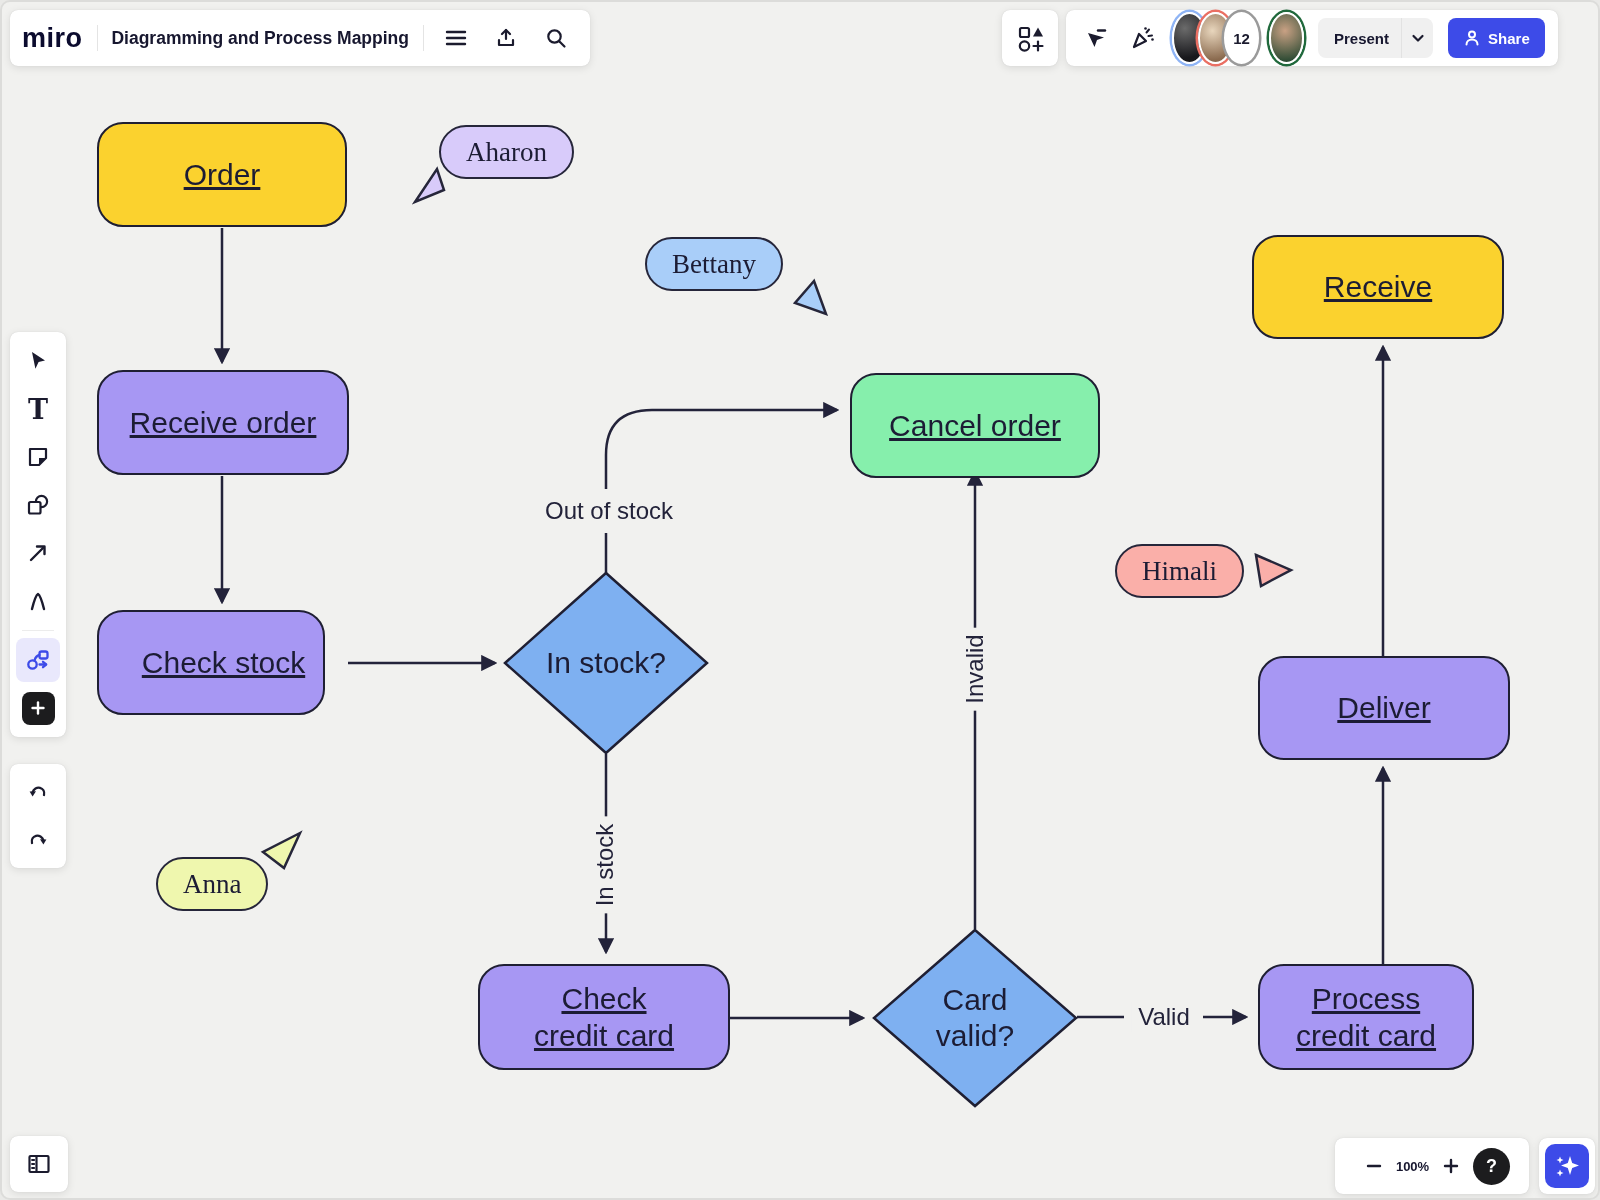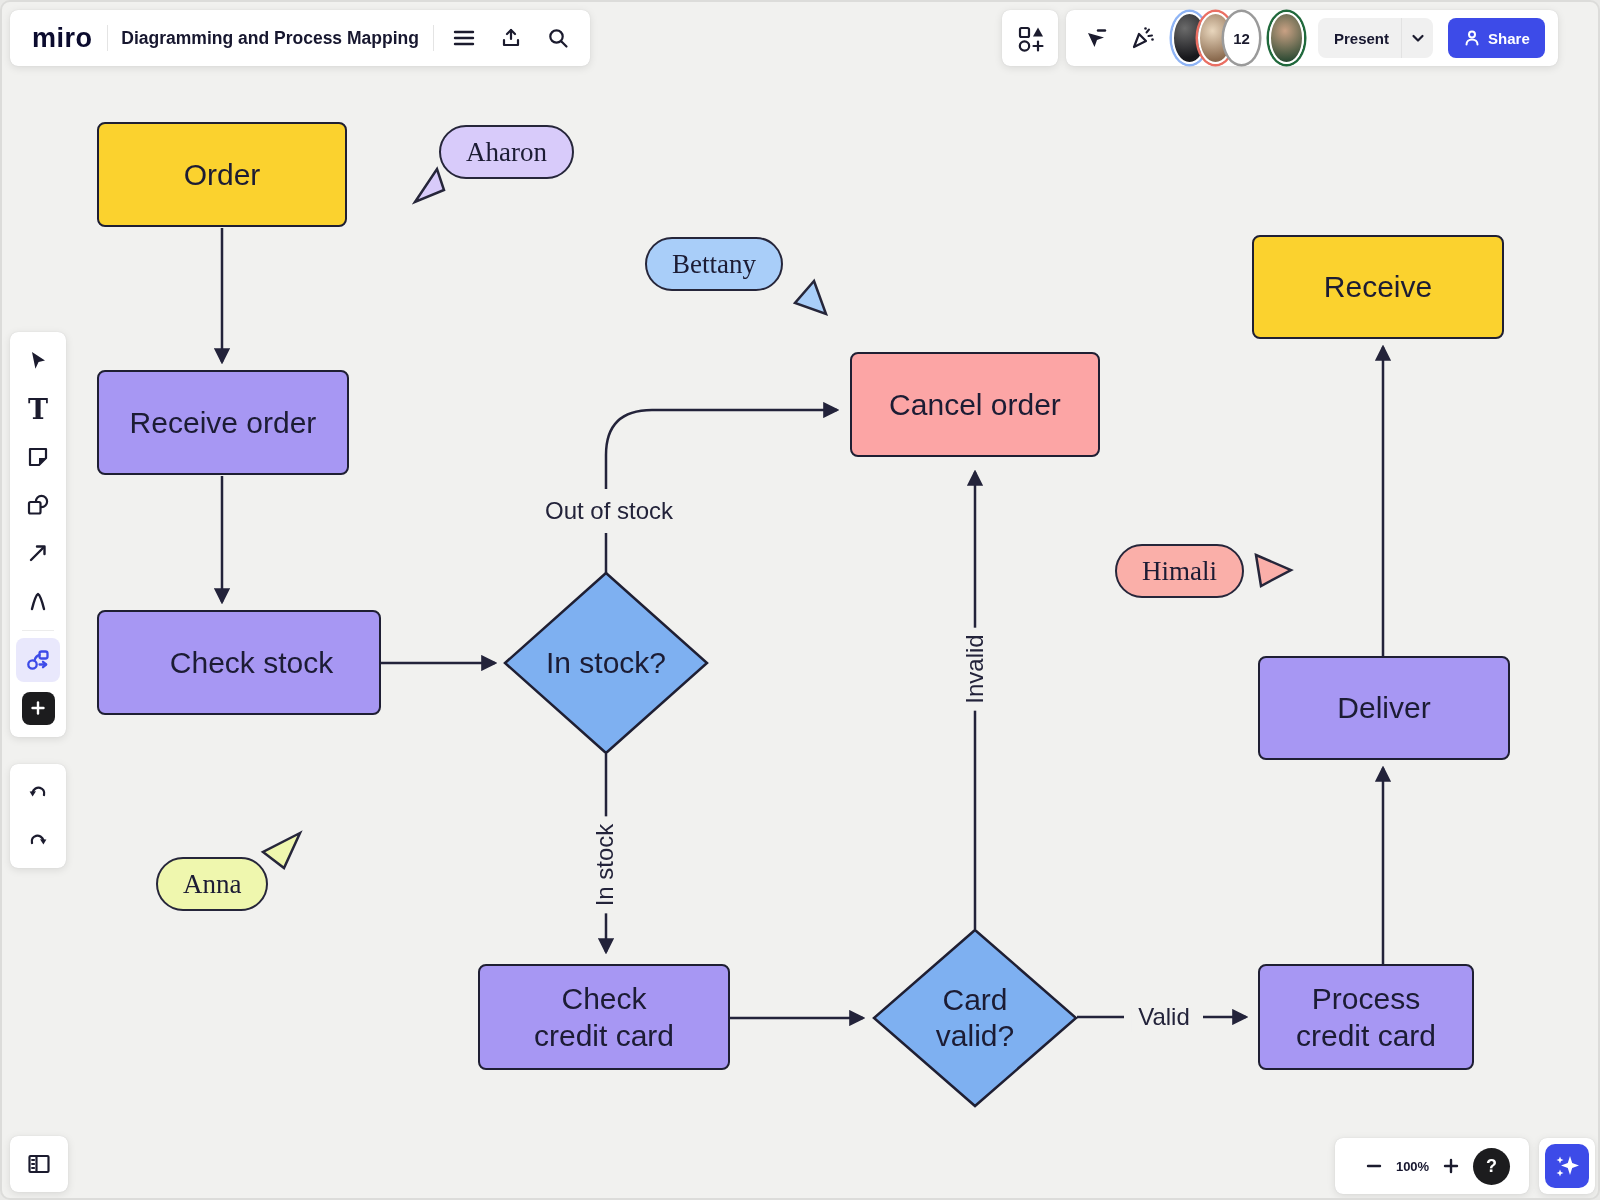--- a/index.html
+++ b/index.html
@@ -8,21 +8,21 @@
   .screen {
     position:relative; width:1600px; height:1200px;
     background:#F1F1EF; overflow:hidden;
     border:2px solid #dcdcda; border-radius:10px;
   }
   .card {
     position:absolute; background:#fff; border-radius:8px;
     box-shadow:0 2px 8px rgba(0,0,0,.10), 0 0 1px rgba(0,0,0,.15);
   }
   
-  .hdr-left { left:8px; top:8px; width:580px; height:56px; display:flex; align-items:center; padding:0 16px 0 22px; gap:14px; }
+  .hdr-left { left:8px; top:8px; width:580px; height:56px; display:flex; align-items:center; padding:0 16px 0 12px; gap:14px; }
   .logo { font-weight:800; font-size:27px; color:#0b0b2e; letter-spacing:.5px; cursor:pointer; }
   .vdiv { width:1px; height:26px; background:#e4e4e4; }
   .board-title { font-size:17.5px; font-weight:600; color:#17172f; white-space:nowrap; }
   .icon-btn { width:40px; height:40px; border-radius:6px; display:flex; align-items:center; justify-content:center; cursor:pointer; background:transparent; border:none; }
   .icon-btn svg { display:block; }
   
   .hdr-apps { left:1000px; top:8px; width:56px; height:56px; display:flex; align-items:center; justify-content:center; }
   .hdr-right { left:1064px; top:8px; width:492px; height:56px; display:flex; align-items:center; padding:0 8px 0 10px; gap:6px; }
   .avatars { display:flex; align-items:center; margin-left:4px; }
   .avatar { width:35px; height:52px; border-radius:50%; border:2.5px solid #fff; display:flex; align-items:center; justify-content:center; font-size:15px; font-weight:700; color:#1b1b2e; background:#fff; cursor:pointer; }
@@ -48,21 +48,21 @@
   .undo-card { left:8px; top:762px; width:56px; padding:6px 0; display:flex; flex-direction:column; align-items:center; gap:4px; }
   
   .frames-card { left:8px; top:1134px; width:58px; height:56px; display:flex; align-items:center; justify-content:center; }
   .zoom-card { left:1333px; top:1136px; width:194px; height:56px; display:flex; align-items:center; justify-content:space-between; padding:0 19px; }
   .zoom-level { font-size:13px; font-weight:700; color:#17172f; }
   .help-circle { width:37px; height:37px; border-radius:50%; background:#1c1c1e; color:#fff; font-size:18px; font-weight:700; display:flex; align-items:center; justify-content:center; cursor:pointer; }
   .ai-card { left:1537px; top:1136px; width:56px; height:56px; display:flex; align-items:center; justify-content:center; }
   .ai-btn { width:44px; height:44px; border-radius:10px; display:flex; align-items:center; justify-content:center; border:none; cursor:pointer; }
   
   .edges { position:absolute; left:0; top:0; pointer-events:none; }
-  .node { position:absolute; border:2.5px solid #1f1f33; border-radius:8px; display:flex; flex-direction:column; align-items:center; justify-content:center; font-size:30px; color:#1c1c34; line-height:1.25; cursor:pointer; }
+  .node { position:absolute; border:2.5px solid #1f1f33; border-radius:26px; display:flex; flex-direction:column; align-items:center; justify-content:center; font-size:30px; color:#1c1c34; line-height:1.25; cursor:pointer;text-decoration:underline; }
   .diamond { position:absolute; cursor:pointer; }
   .diamond .dlabel { position:absolute; left:0; top:0; width:100%; height:100%; display:flex; flex-direction:column; align-items:center; justify-content:center; font-size:30px; color:#1c1c34; line-height:1.2; }
   .edge-label { position:absolute; font-size:24px; color:#23233a; background:#F1F1EF; padding:1px 7px; white-space:nowrap; transform:translate(-50%,-50%); }
   .edge-label.vert { transform:translate(-50%,-50%) rotate(-90deg); }
   .cursor-pill { position:absolute; height:54px; border:2.5px solid #26263a; border-radius:28px; display:flex; align-items:center; padding:0 25px; font-size:27px; color:#1c1c34; white-space:nowrap;font-family:Liberation Serif, serif; }
   .cursor-tri { position:absolute; }
 </style>
 </head>
 <body>
 
@@ -91,24 +91,24 @@
       <path d="M1381,654 V345" marker-end="url(#arr)"></path>
     </g>
   </svg>
 
   <div class="node" style="left: 95px; top: 120px; width: 250px; height: 105px; background-color: rgb(251, 210, 46);">
     <span>Order</span>
   </div>
   <div class="node" style="left: 95px; top: 368px; width: 252px; height: 105px; background-color: rgb(167, 151, 243);">
     <span>Receive order</span>
   </div>
-  <div class="node" style="left: 95px; top: 608px; width: 284px; height: 105px; background-color: rgb(167, 151, 243); padding-left: 25px;">
+  <div class="node" style="left: 95px; top: 608px; width: 228px; height: 105px; background-color: rgb(167, 151, 243); padding-left: 25px;">
     <span>Check stock</span>
   </div>
-  <div class="node" style="left: 848px; top: 350px; width: 250px; height: 105px; background-color: #fca5a5;">
+  <div class="node" style="left: 848px; top: 371px; width: 250px; height: 105px; background-color: #86efac;">
     <span>Cancel order</span>
   </div>
   <div class="node" style="left: 476px; top: 962px; width: 252px; height: 106px; background-color: rgb(167, 151, 243);">
     <span>Check</span>
     <span>credit card</span>
   </div>
   <div class="node" style="left: 1256px; top: 962px; width: 216px; height: 106px; background-color: rgb(167, 151, 243);">
     <span>Process</span>
     <span>credit card</span>
   </div>

